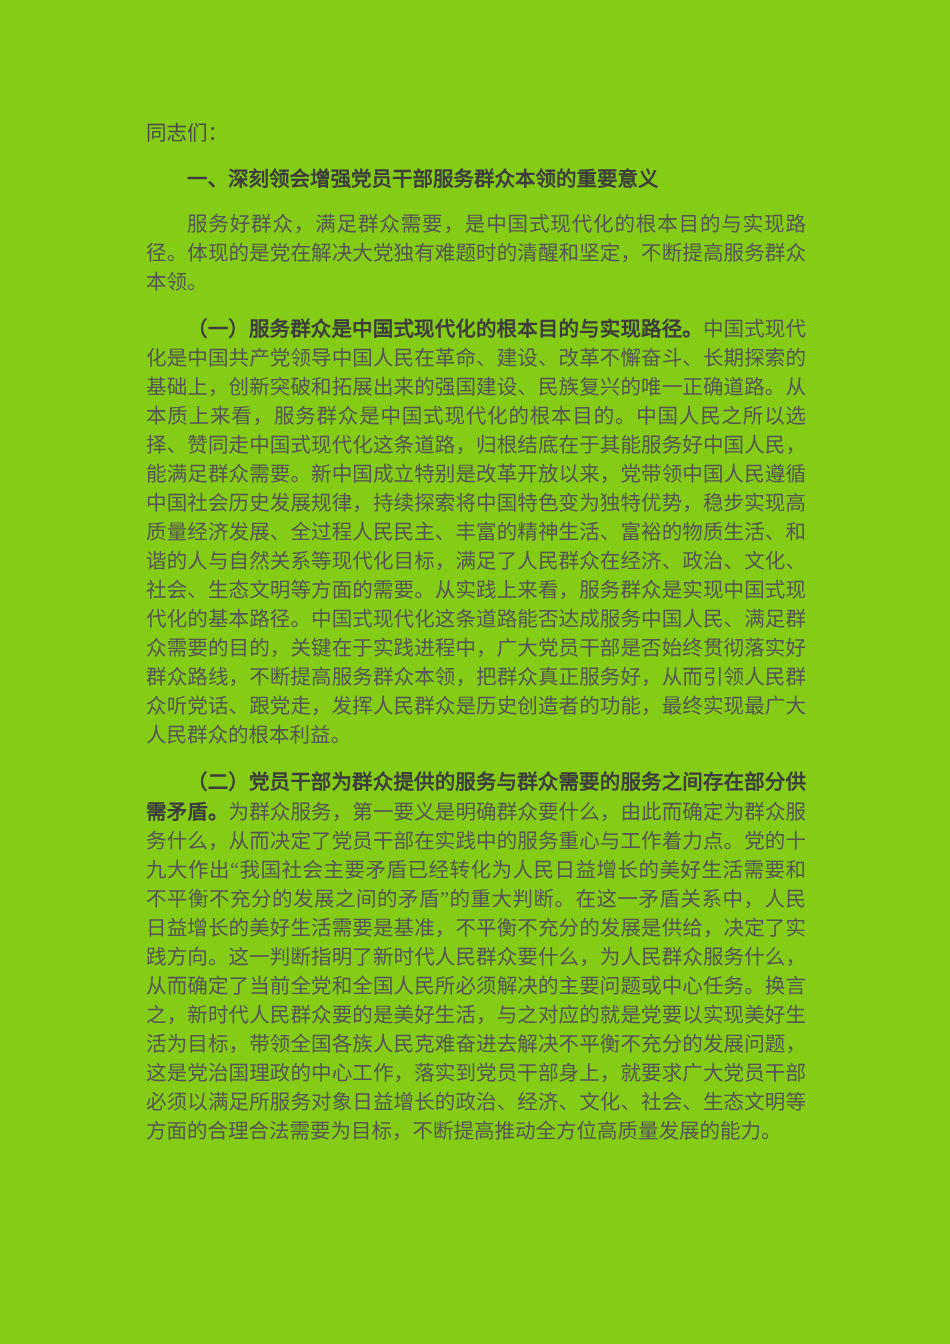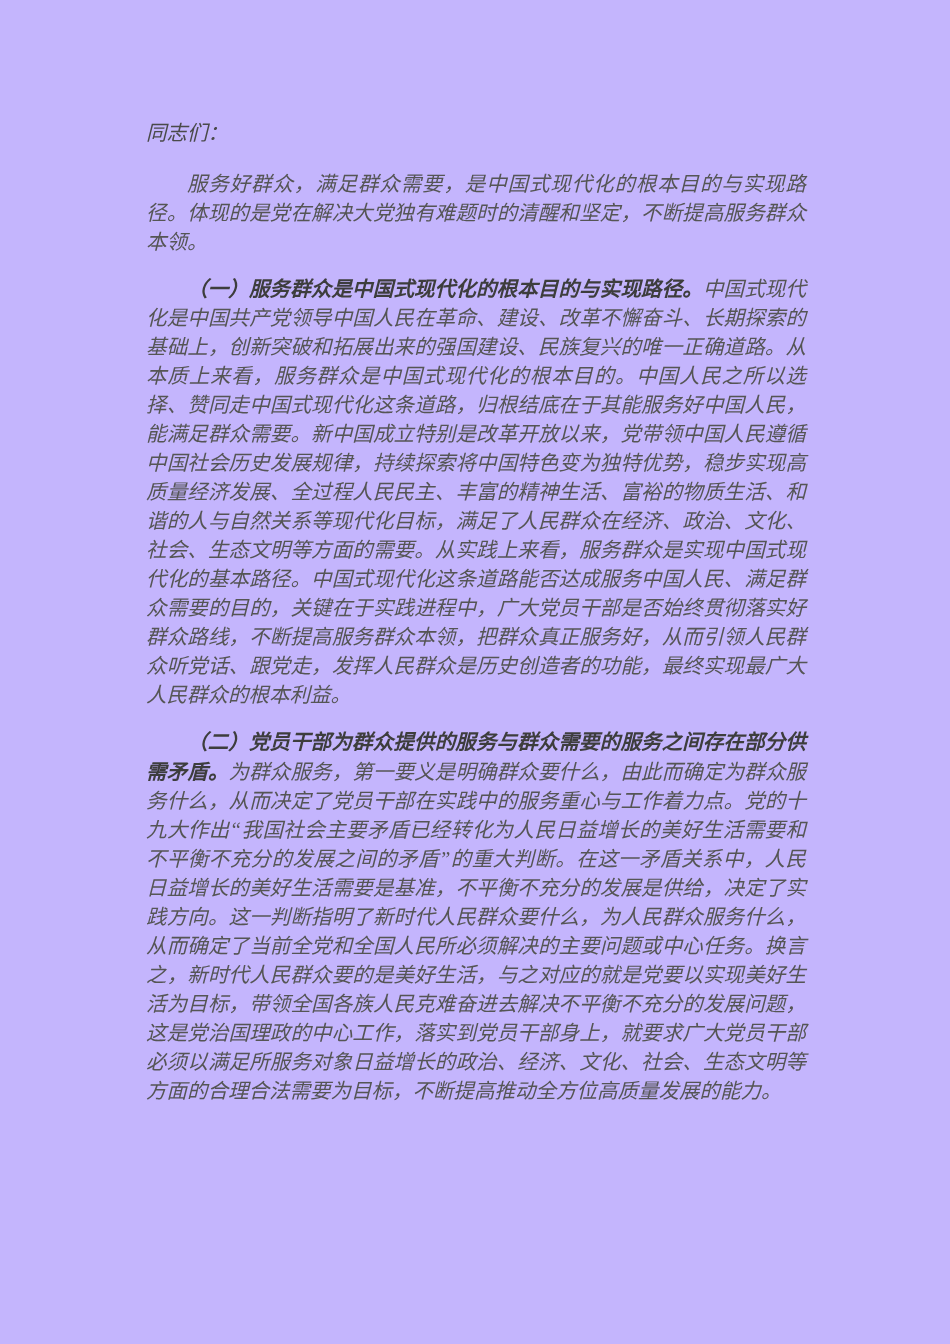--- a/index.html
+++ b/index.html
@@ -14,24 +14,23 @@
     height: 1344px;
     overflow: hidden;
     font-family: "Liberation Serif", "DejaVu Serif", serif;
     color: #4a4a4a;
   }
 
   .page {
     position: relative;
     width: 950px;
     height: 1344px;
-    background: #c4b5fd;
+    background: #84cc16;
     box-sizing: border-box;
     padding: 119px 145px 0 146px;
-    font-style: italic;
   }
 
   .doc-body {
     width: 660px;
   }
 
   
   .salutation {
     font-size: 20.5px;
     line-height: 29px;
@@ -83,20 +82,21 @@
 <body>
 
 <div class="page">
   <div class="doc-body">
 
     <p class="salutation">同志们：</p>
 
 
     <div class="spacer-sm"></div>
 
+    <h2 class="heading-1">一、深刻领会增强党员干部服务群众本领的重要意义</h2>
 
     <div class="spacer-sm"></div>
 
     <p class="para">服务好群众，满足群众需要，是中国式现代化的根本目的与实现路径。体现的是党在解决大党独有难题时的清醒和坚定，不断提高服务群众本领。</p>
 
     <div class="spacer-sm"></div>
 
     <p class="para"><span class="lead-bold">（一）服务群众是中国式现代化的根本目的与实现路径。</span><span>中国式现代化是中国共产党领导中国人民在革命、建设、改革不懈奋斗、长期探索的基础上，创新突破和拓展出来的强国建设、民族复兴的唯一正确道路。从本质上来看，服务群众是中国式现代化的根本目的。中国人民之所以选择、赞同走中国式现代化这条道路，归根结底在于其能服务好中国人民，能满足群众需要。新中国成立特别是改革开放以来，党带领中国人民遵循中国社会历史发展规律，持续探索将中国特色变为独特优势，稳步实现高质量经济发展、全过程人民民主、丰富的精神生活、富裕的物质生活、和谐的人与自然关系等现代化目标，满足了人民群众在经济、政治、文化、社会、生态文明等方面的需要。从实践上来看，服务群众是实现中国式现代化的基本路径。中国式现代化这条道路能否达成服务中国人民、满足群众需要的目的，关键在于实践进程中，广大党员干部是否始终贯彻落实好群众路线，不断提高服务群众本领，把群众真正服务好，从而引领人民群众听党话、跟党走，发挥人民群众是历史创造者的功能，最终实现最广大人民群众的根本利益。</span></p>
 
     <div class="spacer-sm"></div>

